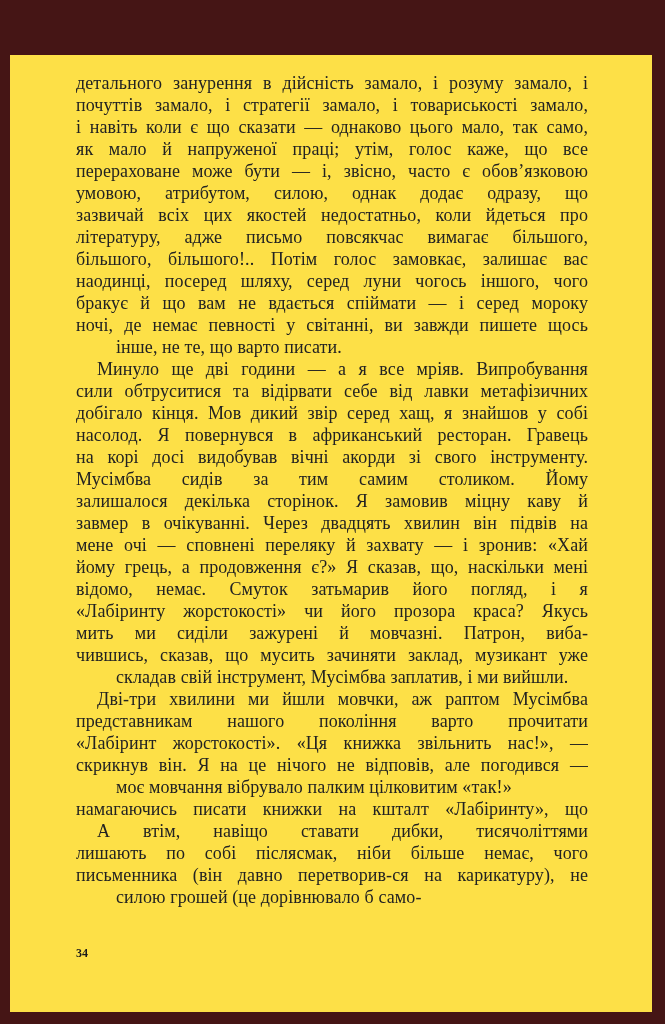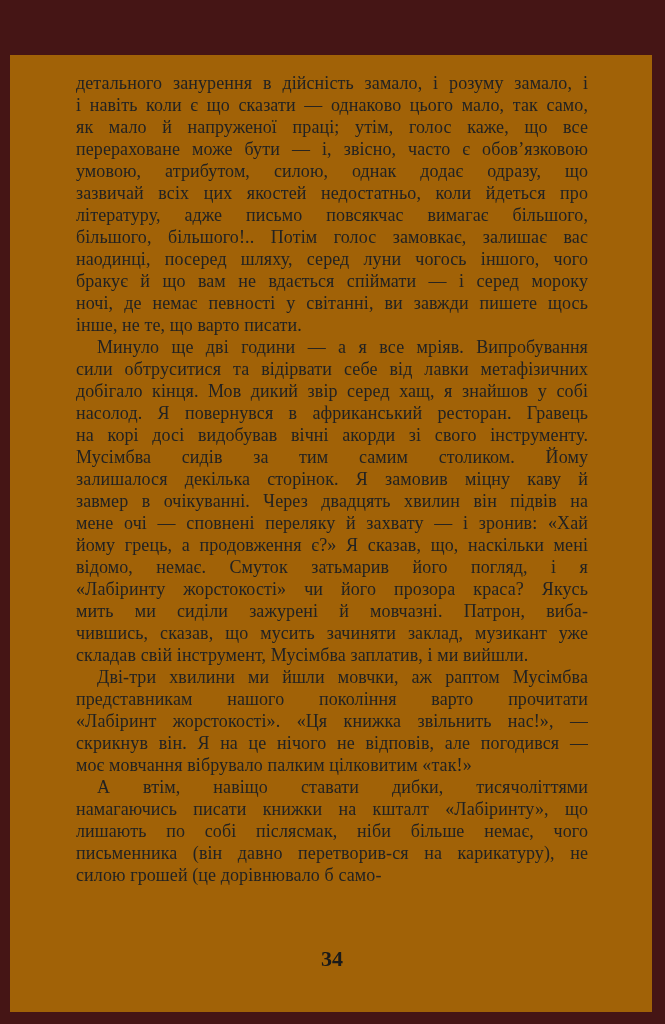--- a/index.html
+++ b/index.html
@@ -38,43 +38,44 @@
   .para { margin: 0; padding: 0; }
   .line {
     height: 22px;
     overflow: hidden;
     text-align: justify;
     text-align-last: justify;
     white-space: normal;
   }
   .line.last {
     text-align-last: left;
+    margin-left: 40px;
   }
   .line.indent {
     text-indent: 21px;
   }
   .folio {
     position: absolute;
     left: 66px;   
     top: 891px;   
     width: 512px;
-    text-align: center;
     font-weight: 700;
-    font-size: 22px;
+    font-size: 12px;
     color: #1a1a1a;
   }
 </style>
 </head>
 <body>
 
 <div class="reader-frame" style="background: rgb(69, 21, 21);">
-  <div class="book-page" style="background: #a16207;">
+  <div class="book-page" style="background: #fde047;">
     <div class="text-block" id="text-block" style="color: rgb(34, 34, 34);">
         <div class="para">
           <div class="line">детального занурення в дійсність замало, і розуму замало, і</div>
+          <div class="line">почуттів замало, і стратегії замало, і товариськості замало,</div>
           <div class="line">і навіть коли є що сказати — однаково цього мало, так само,</div>
           <div class="line">як мало й напруженої праці; утім, голос каже, що все</div>
           <div class="line">перераховане може бути — і, звісно, часто є обов’язковою</div>
           <div class="line">умовою, атрибутом, силою, однак додає одразу, що</div>
           <div class="line">зазвичай всіх цих якостей недостатньо, коли йдеться про</div>
           <div class="line">літературу, адже письмо повсякчас вимагає більшого,</div>
           <div class="line">більшого, більшого!.. Потім голос замовкає, залишає вас</div>
           <div class="line">наодинці, посеред шляху, серед луни чогось іншого, чого</div>
           <div class="line">бракує й що вам не вдається спіймати — і серед мороку</div>
           <div class="line">ночі, де немає певності у світанні, ви завжди пишете щось</div>
@@ -98,22 +99,22 @@
           <div class="line last">складав свій інструмент, Мусімбва заплатив, і ми вийшли.</div>
         </div>
         <div class="para">
           <div class="line indent">Дві-три хвилини ми йшли мовчки, аж раптом Мусімбва</div>
           <div class="line">представникам нашого покоління варто прочитати</div>
           <div class="line">«Лабіринт жорстокості». «Ця книжка звільнить нас!», —</div>
           <div class="line">скрикнув він. Я на це нічого не відповів, але погодився —</div>
           <div class="line last">моє мовчання вібрувало палким цілковитим «так!»</div>
         </div>
         <div class="para">
+          <div class="line">намагаючись писати книжки на кшталт «Лабіринту», що</div>
           <div class="line indent">А втім, навіщо ставати дибки, тисячоліттями</div>
-          <div class="line">намагаючись писати книжки на кшталт «Лабіринту», що</div>
           <div class="line">лишають по собі післясмак, ніби більше немає, чого</div>
           <div class="line">письменника (він давно перетворив-ся на карикатуру), не</div>
           <div class="line last">силою грошей (це дорівнювало б само-</div>
         </div>
       </div>
     <div class="folio">34</div>
   </div>
 </div>
 
 </body></html>

